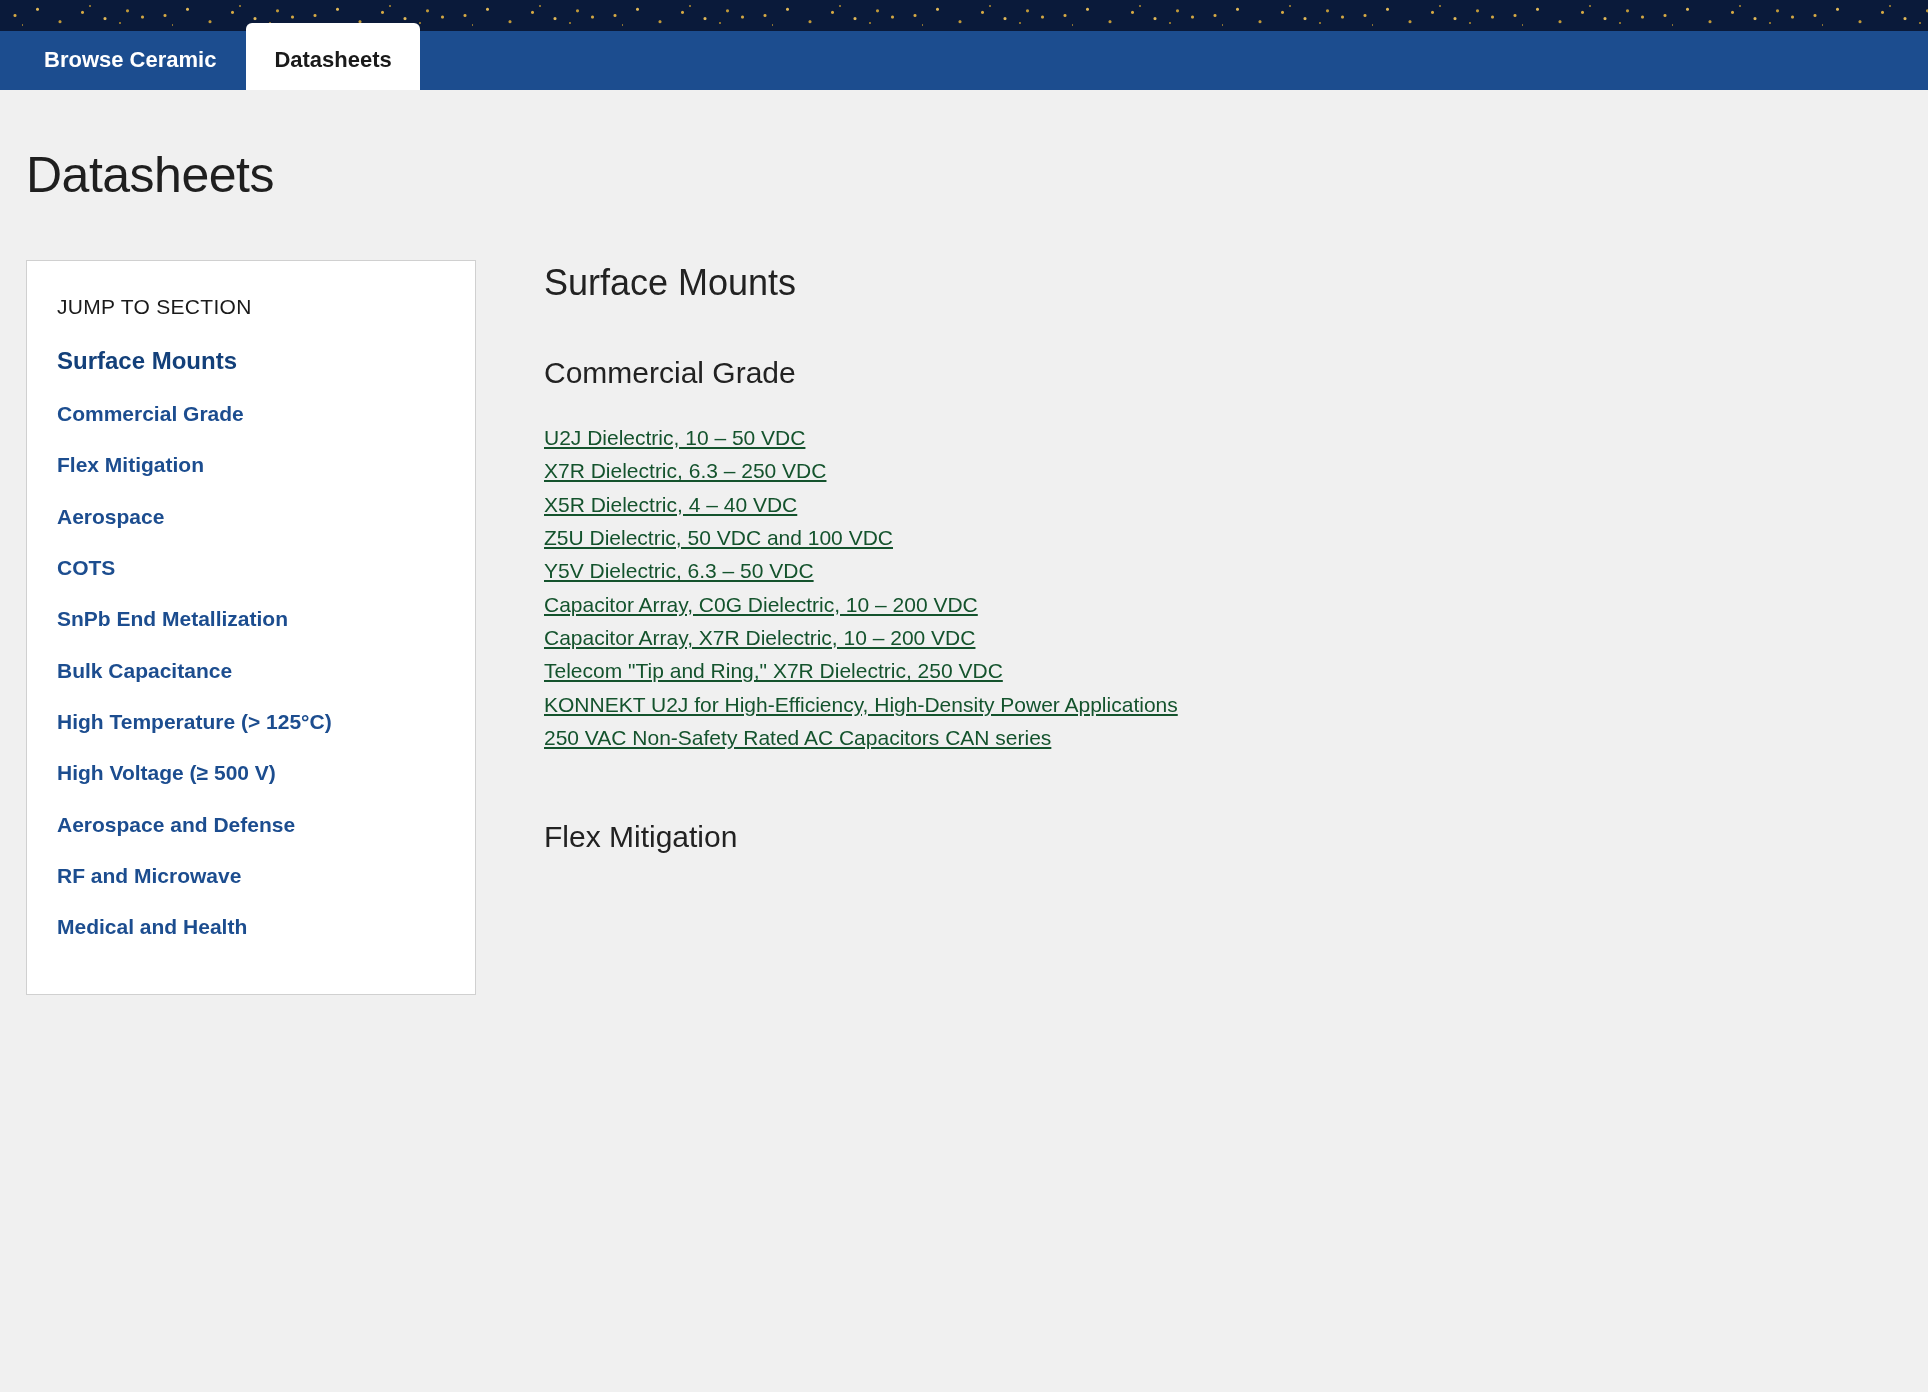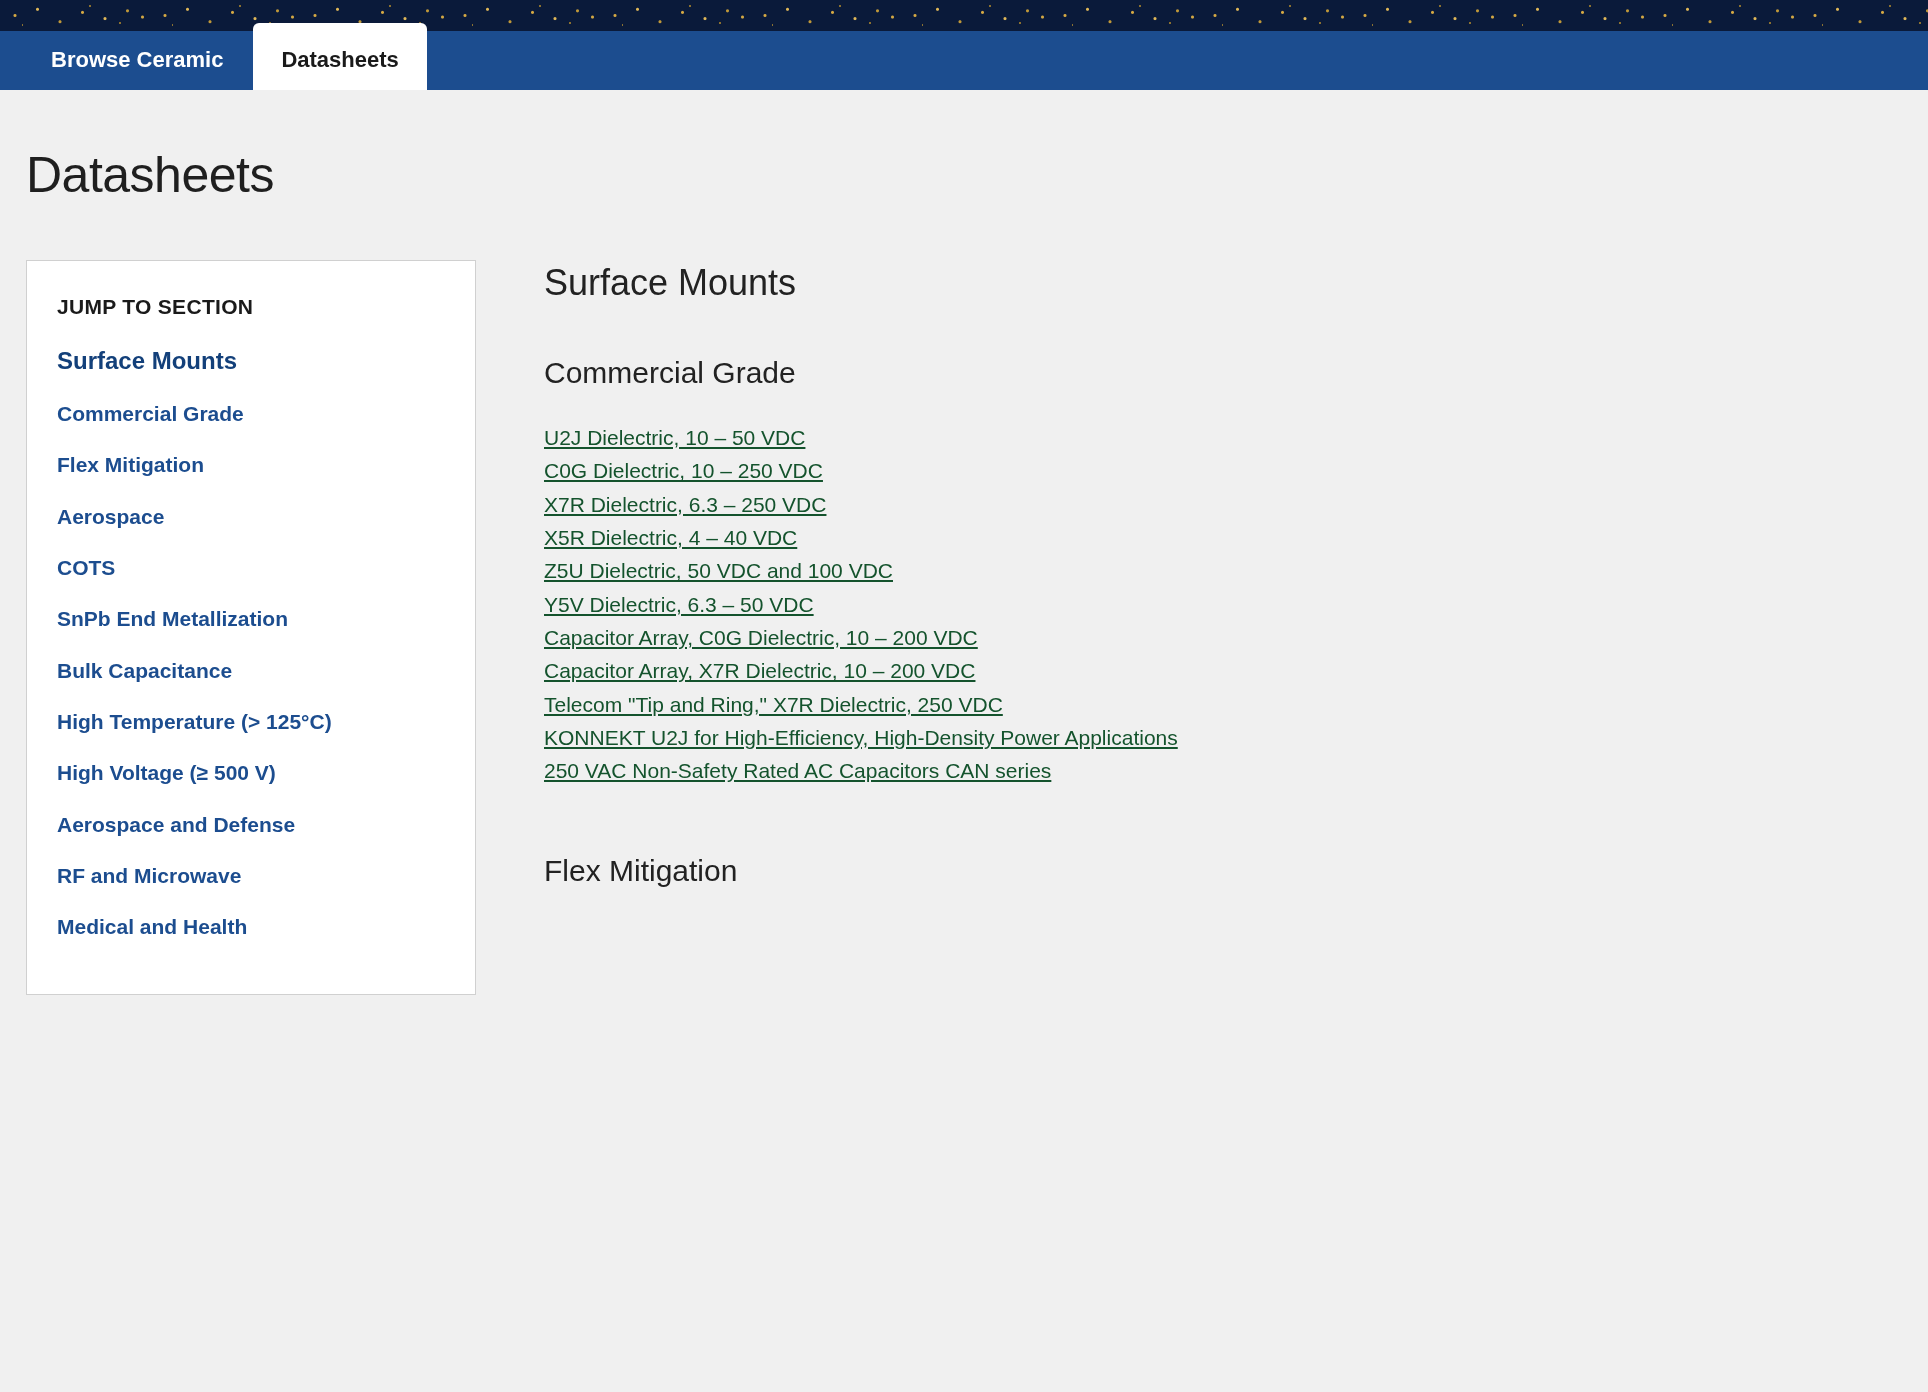--- a/index.html
+++ b/index.html
@@ -20,21 +20,21 @@
       radial-gradient(circle at 85% 35%, #c09838 1px, transparent 2px),
       radial-gradient(circle at 95% 55%, #d4a843 1px, transparent 2px),
       radial-gradient(circle at 15% 80%, #8a7030 1px, transparent 1px),
       radial-gradient(circle at 60% 20%, #8a7030 1px, transparent 1px),
       radial-gradient(circle at 80% 75%, #8a7030 1px, transparent 1px);
     background-size: 150px 31px;
   }
   .tab-bar {
     background: #1c4d8f;
     display: flex;
-    padding-left: 15px;
+    padding-left: 8px;
   }
   .tab {
     padding: 16px 28px 17px 28px;
     font-size: 22px;
     font-weight: 600;
     cursor: pointer;
     color: #fff;
   }
   .tab.first { padding-left: 36px; padding-right: 30px; }
   .tab.active {
@@ -64,21 +64,21 @@
   }
   .sidebar {
     background: #fff;
     border: 1px solid #d0d0d0;
     width: 450px;
     flex: 0 0 450px;
     padding: 34px 30px 30px 30px;
   }
   .sidebar-title {
     font-size: 21px;
-    font-weight: 700;
+    font-weight: 400;
     color: #1a1a1a;
     margin-bottom: 26px;
     letter-spacing: 0.3px;
   }
   .jump-link {
     display: block;
     font-size: 21px;
     font-weight: 600;
     color: #1c4d8f;
     text-decoration: none;
@@ -145,21 +145,20 @@
       <a class="jump-link">Aerospace and Defense</a>
       <a class="jump-link">RF and Microwave</a>
       <a class="jump-link">Medical and Health</a>
     </nav>
 
     <main class="content">
       <h2 class="section-h1">Surface Mounts</h2>
 
       <h3 class="section-h2">Commercial Grade</h3>
       <a class="ds-link">U2J Dielectric, 10 – 50 VDC</a>
-      <a class="ds-link">C0G Dielectric, 10 – 250 VDC</a>
       <a class="ds-link">X7R Dielectric, 6.3 – 250 VDC</a>
       <a class="ds-link">X5R Dielectric, 4 – 40 VDC</a>
       <a class="ds-link">Z5U Dielectric, 50 VDC and 100 VDC</a>
       <a class="ds-link">Y5V Dielectric, 6.3 – 50 VDC</a>
       <a class="ds-link">Capacitor Array, C0G Dielectric, 10 – 200 VDC</a>
       <a class="ds-link">Capacitor Array, X7R Dielectric, 10 – 200 VDC</a>
       <a class="ds-link">Telecom "Tip and Ring," X7R Dielectric, 250 VDC</a>
       <a class="ds-link">KONNEKT U2J for High-Efficiency, High-Density Power Applications</a>
       <a class="ds-link">250 VAC Non-Safety Rated AC Capacitors CAN series</a>
 

